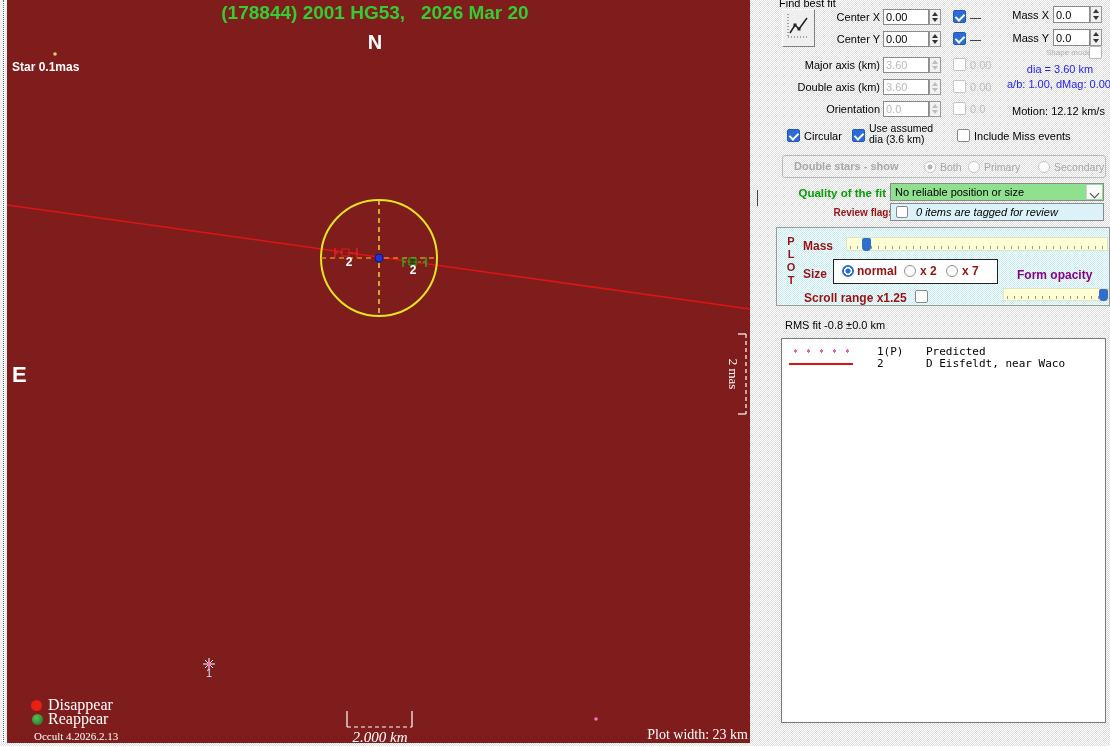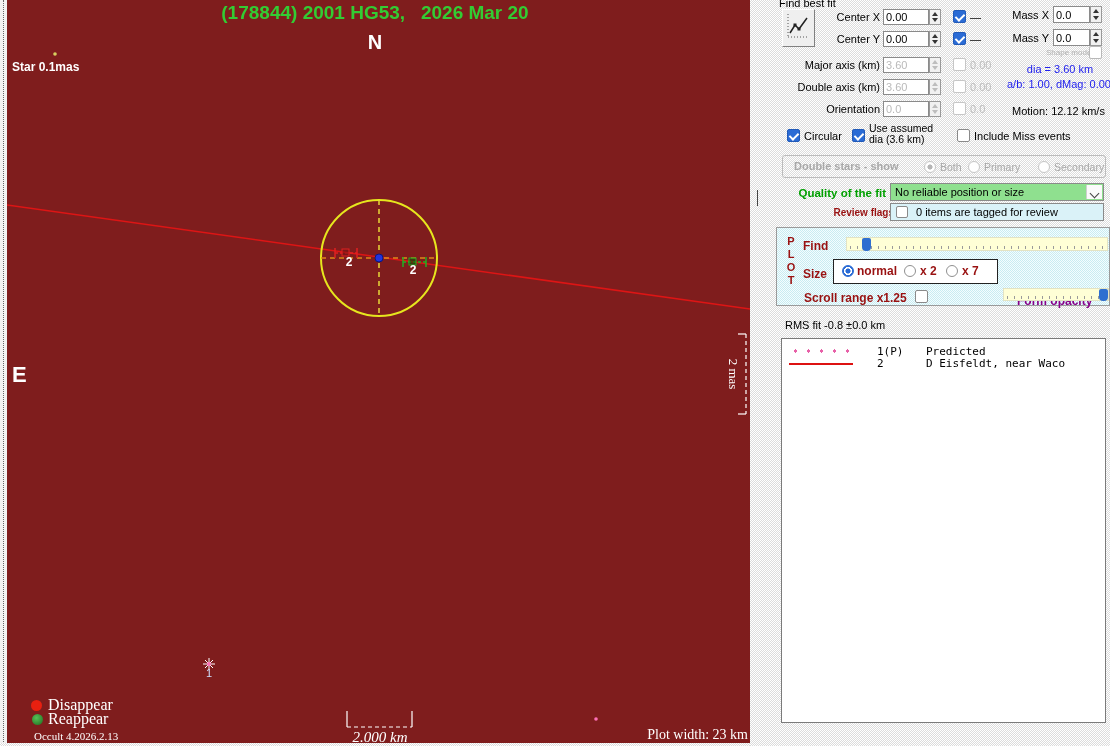--- a/index.html
+++ b/index.html
@@ -206,45 +206,45 @@
 
     <div class="abs rlbl" style="left:16px;top:187px;width:120px;font-size:11.5px;font-weight:bold;color:#00a000;">Quality of the fit</div>
     <div class="dd" style="left:140px;top:183px;width:214px;height:18px;background:#8fe08f;">
       <div class="abs" style="left:4px;top:2px;font-size:11px;">No reliable position or size</div>
       <div class="chev"></div>
     </div>
 
     <div class="abs rlbl dkred" style="left:44px;top:207px;width:100px;font-size:10px;">Review flags</div>
     <div class="dd" style="left:140px;top:203px;width:214px;height:18px;background:#daf2f8;">
       <div class="cb off" style="left:5px;top:2px;width:12px;height:12px;"></div>
-      <div class="abs" style="left:25px;top:2px;font-size:11px;">0 items are tagged for review</div>
+      <div class="abs" style="left:25px;top:2px;font-size:11px;font-style:italic;">0 items are tagged for review</div>
     </div>
 
     <div class="abs stipple-cyan" style="left:26px;top:227px;width:334px;height:79px;border:1px solid #9a9a9a;box-sizing:border-box;">
       <div class="abs dkred" style="left:8px;top:7px;font-size:11px;line-height:13px;width:12px;text-align:center;">
         <div>P</div>
         <div>L</div>
         <div>O</div>
         <div>T</div>
       </div>
-      <div class="abs dkred" style="left:26px;top:11px;font-size:12px;">Find</div>
+      <div class="abs dkred" style="left:26px;top:11px;font-size:12px;">Mass</div>
       <div class="track" style="left:69px;top:9px;width:262px;height:14px;">
         <div class="ticks"></div>
         <div class="thumb" style="left:15px;top:0;height:13px;"></div>
       </div>
       <div class="abs dkred" style="left:26px;top:39px;font-size:12px;">Size</div>
       <div class="abs" style="left:56px;top:31px;width:165px;height:25px;background:#fff;border:1px solid #222;box-sizing:border-box;">
         <div class="rad sel" style="left:8px;top:5px;"></div>
         <div class="abs dkred" style="left:23px;top:4px;font-size:12px;">normal</div>
         <div class="rad" style="left:70px;top:5px;"></div>
         <div class="abs dkred" style="left:86px;top:4px;font-size:12px;">x 2</div>
         <div class="rad" style="left:112px;top:5px;"></div>
         <div class="abs dkred" style="left:128px;top:4px;font-size:12px;">x 7</div>
       </div>
-      <div class="abs" style="left:240px;top:40px;font-size:12px;font-weight:bold;color:#880088;margin-top:26px;">Form opacity</div>
+      <div class="abs" style="left:240px;top:40px;font-size:12px;font-weight:bold;color:#880088;">Form opacity</div>
       <div class="abs dkred" style="left:27px;top:63px;font-size:12px;">Scroll range x1.25</div>
       <div class="cb off" style="left:138px;top:62px;"></div>
       <div class="track" style="left:226px;top:60px;width:106px;height:13px;">
         <div class="ticks"></div>
         <div class="thumb" style="left:95px;top:0;height:12px;"></div>
       </div>
     </div>
 
     <div class="abs lbl" style="left:35px;top:319px;">RMS fit -0.8 ±0.0 km</div>
 

